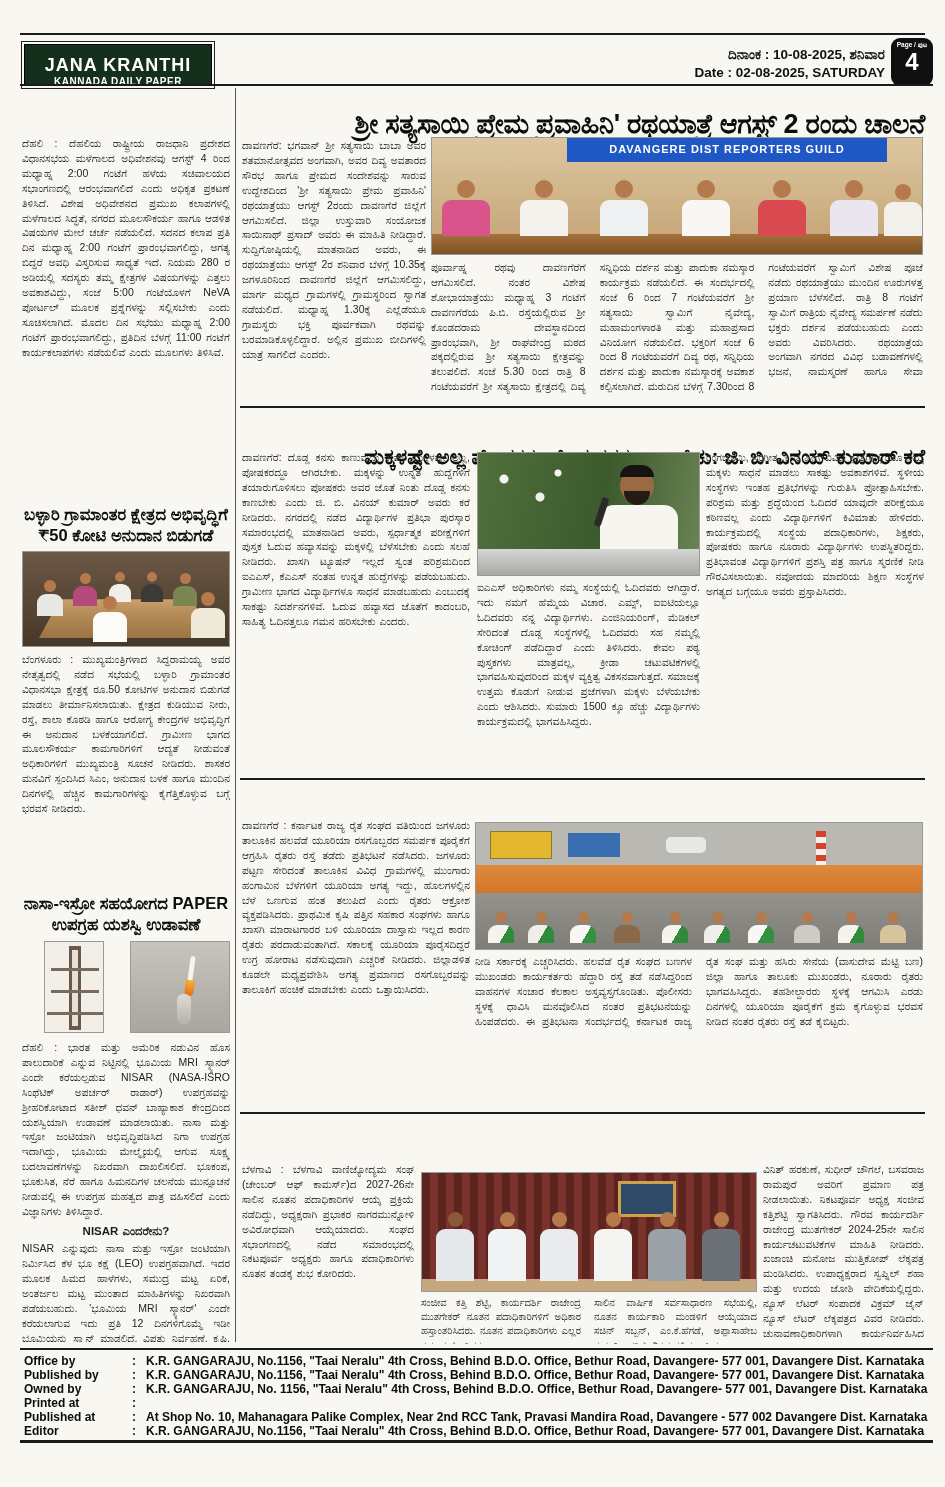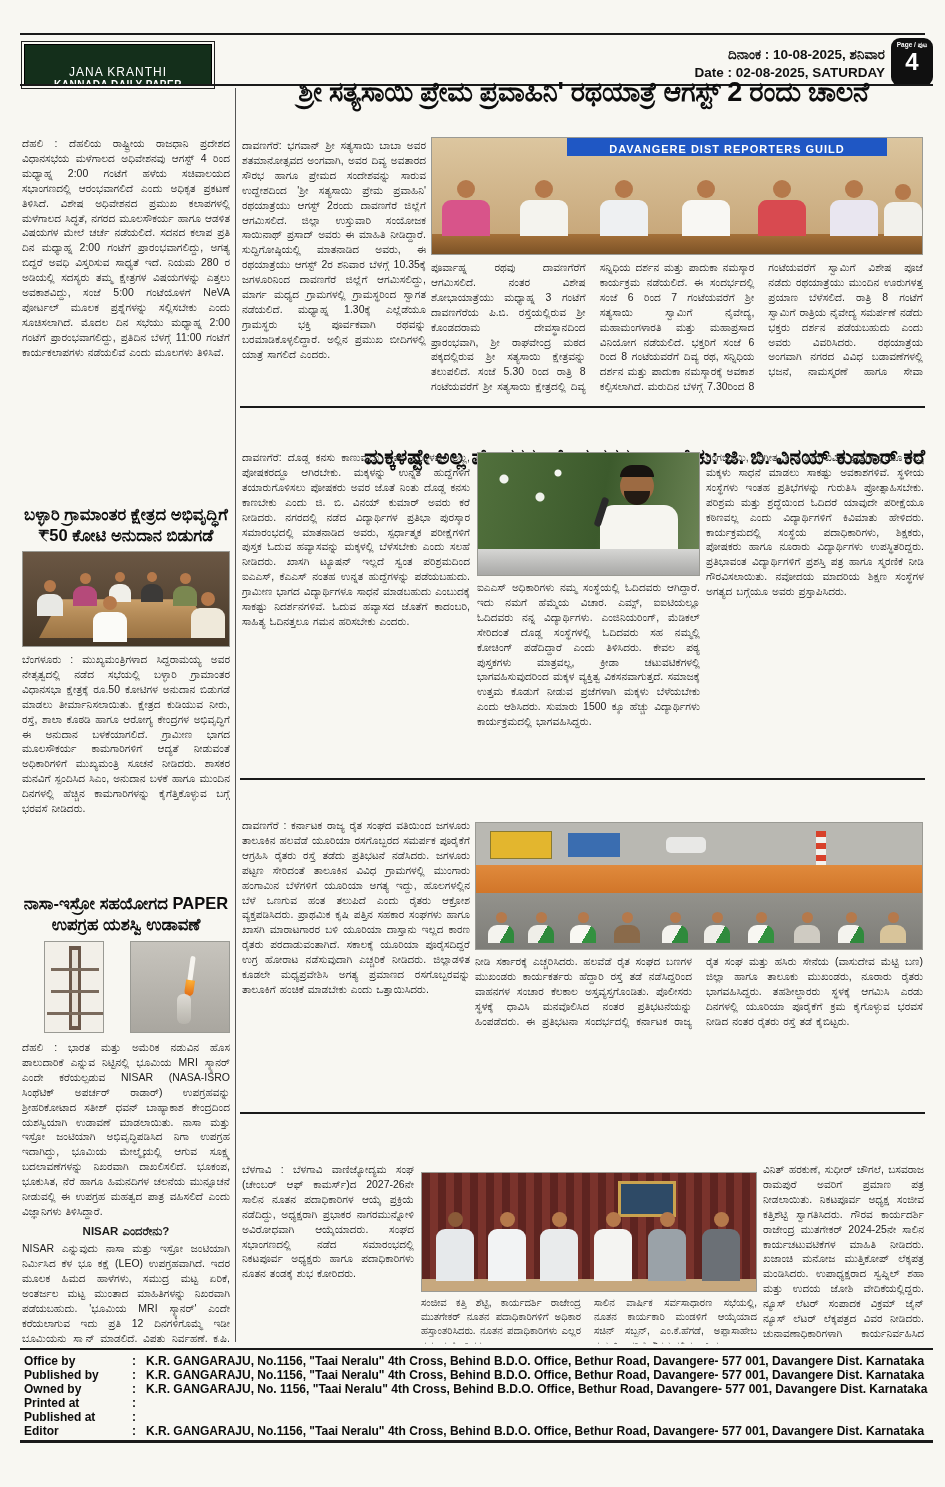--- a/index.html
+++ b/index.html
@@ -35,21 +35,21 @@
   .cols2{column-count:2;column-gap:14px;}
 </style>
 </head>
 <body>
 
 <div class="sheet">
 
   <div class="rule" style="left:20px;top:33px;width:905px;height:2px;"></div>
 
   <div class="brandbox" style="left:24px;top:44px;width:186px;height:40px;">
-    <div style="font-size:12px;font-weight:normal;letter-spacing:1px;margin-top:20px;">JANA KRANTHI</div>
+    <div style="font-size:18px;font-weight:bold;letter-spacing:1px;margin-top:10px;">JANA KRANTHI</div>
     <div style="font-size:10px;font-weight:bold;letter-spacing:0.5px;">KANNADA DAILY PAPER</div>
   </div>
 
 
   <div class="abs dateline" style="left:620px;top:46px;width:265px;">ದಿನಾಂಕ : 10-08-2025, ಶನಿವಾರ</div>
   <div class="abs dateline" style="left:620px;top:64px;width:265px;">Date : 02-08-2025, SATURDAY</div>
 
   <div class="pagebox" style="left:891px;top:38px;width:42px;height:48px;">
     <div style="font-size:6.5px;font-weight:bold;margin-top:3px;">Page / ಪುಟ</div>
     <div style="font-size:24px;font-weight:bold;line-height:26px;">4</div>
@@ -107,26 +107,26 @@
     <div class="abs" style="left:58px;top:14px;width:5px;height:26px;background:#f6f4ef;transform:rotate(8deg);border-radius:3px;"></div>
     <div class="abs" style="left:54px;top:38px;width:9px;height:16px;background:radial-gradient(circle at 50% 0,#ffb437,#e06a14);transform:rotate(8deg);border-radius:0 0 5px 5px;"></div>
     <div class="abs" style="left:46px;top:52px;width:14px;height:30px;background:linear-gradient(#e8e6df,#b9b6ae);opacity:.8;border-radius:6px;"></div>
   </div>
   <div class="abs kn body-txt" style="left:22px;top:1040px;width:208px;height:302px;">
     <span>ದೆಹಲಿ : ಭಾರತ ಮತ್ತು ಅಮೆರಿಕ ನಡುವಿನ ಹೊಸ ಪಾಲುದಾರಿಕೆ ಎನ್ನುವ ನಿಟ್ಟಿನಲ್ಲಿ ಭೂಮಿಯ MRI ಸ್ಕ್ಯಾನರ್ ಎಂದೇ ಕರೆಯಲ್ಪಡುವ NISAR (NASA-ISRO ಸಿಂಥೆಟಿಕ್ ಅಪರ್ಚರ್ ರಾಡಾರ್) ಉಪಗ್ರಹವನ್ನು ಶ್ರೀಹರಿಕೋಟಾದ ಸತೀಶ್ ಧವನ್ ಬಾಹ್ಯಾಕಾಶ ಕೇಂದ್ರದಿಂದ ಯಶಸ್ವಿಯಾಗಿ ಉಡಾವಣೆ ಮಾಡಲಾಯಿತು. ನಾಸಾ ಮತ್ತು ಇಸ್ರೋ ಜಂಟಿಯಾಗಿ ಅಭಿವೃದ್ಧಿಪಡಿಸಿದ ನಿಗಾ ಉಪಗ್ರಹ ಇದಾಗಿದ್ದು, ಭೂಮಿಯ ಮೇಲ್ಮೈಯಲ್ಲಿ ಆಗುವ ಸೂಕ್ಷ್ಮ ಬದಲಾವಣೆಗಳನ್ನು ನಿಖರವಾಗಿ ದಾಖಲಿಸಲಿದೆ. ಭೂಕಂಪ, ಭೂಕುಸಿತ, ನೆರೆ ಹಾಗೂ ಹಿಮನದಿಗಳ ಚಲನೆಯ ಮುನ್ಸೂಚನೆ ನೀಡುವಲ್ಲಿ ಈ ಉಪಗ್ರಹ ಮಹತ್ವದ ಪಾತ್ರ ವಹಿಸಲಿದೆ ಎಂದು ವಿಜ್ಞಾನಿಗಳು ತಿಳಿಸಿದ್ದಾರೆ.</span>
     <div class="subhead">NISAR ಎಂದರೇನು?</div>
     <span>NISAR ಎನ್ನುವುದು ನಾಸಾ ಮತ್ತು ಇಸ್ರೋ ಜಂಟಿಯಾಗಿ ನಿರ್ಮಿಸಿದ ಕೆಳ ಭೂ ಕಕ್ಷೆ (LEO) ಉಪಗ್ರಹವಾಗಿದೆ. ಇದರ ಮೂಲಕ ಹಿಮದ ಹಾಳೆಗಳು, ಸಮುದ್ರ ಮಟ್ಟ ಏರಿಕೆ, ಅಂತರ್ಜಲ ಮಟ್ಟ ಮುಂತಾದ ಮಾಹಿತಿಗಳನ್ನು ನಿಖರವಾಗಿ ಪಡೆಯಬಹುದು. 'ಭೂಮಿಯ MRI ಸ್ಕ್ಯಾನರ್' ಎಂದೇ ಕರೆಯಲಾಗುವ ಇದು ಪ್ರತಿ 12 ದಿನಗಳಿಗೊಮ್ಮೆ ಇಡೀ ಭೂಮಿಯನ್ನು ಸ್ಕ್ಯಾನ್ ಮಾಡಲಿದೆ. ವಿಪತ್ತು ನಿರ್ವಹಣೆ, ಕೃಷಿ, ಅರಣ್ಯ ಮತ್ತು ಹವಾಮಾನ ಅಧ್ಯಯನಕ್ಕೆ ಈ ದತ್ತಾಂಶ ನೆರವಾಗಲಿದೆ ಎಂದು ಇಸ್ರೋ ತಿಳಿಸಿದೆ.</span>
   </div>
 
-  <div class="abs headline hl-xl" style="left:242px;top:76px;width:683px;">ಶ್ರೀ ಸತ್ಯಸಾಯಿ ಪ್ರೇಮ ಪ್ರವಾಹಿನಿ' ರಥಯಾತ್ರೆ ಆಗಸ್ಟ್ 2 ರಂದು ಚಾಲನೆ</div>
+  <div class="abs headline hl-xl" style="left:242px;top:108px;width:683px;text-align:right;">ಶ್ರೀ ಸತ್ಯಸಾಯಿ ಪ್ರೇಮ ಪ್ರವಾಹಿನಿ' ರಥಯಾತ್ರೆ ಆಗಸ್ಟ್ 2 ರಂದು ಚಾಲನೆ</div>
 
   <div class="abs kn body-txt" style="left:242px;top:138px;width:184px;height:264px;">ದಾವಣಗೆರೆ: ಭಗವಾನ್ ಶ್ರೀ ಸತ್ಯಸಾಯಿ ಬಾಬಾ ಅವರ ಶತಮಾನೋತ್ಸವದ ಅಂಗವಾಗಿ, ಅವರ ದಿವ್ಯ ಅವತಾರದ ಸೌರಭ ಹಾಗೂ ಪ್ರೇಮದ ಸಂದೇಶವನ್ನು ಸಾರುವ ಉದ್ದೇಶದಿಂದ 'ಶ್ರೀ ಸತ್ಯಸಾಯಿ ಪ್ರೇಮ ಪ್ರವಾಹಿನಿ' ರಥಯಾತ್ರೆಯು ಆಗಸ್ಟ್ 2ರಂದು ದಾವಣಗೆರೆ ಜಿಲ್ಲೆಗೆ ಆಗಮಿಸಲಿದೆ. ಜಿಲ್ಲಾ ಉಸ್ತುವಾರಿ ಸಂಯೋಜಕ ಸಾಯಿನಾಥ್ ಪ್ರಸಾದ್ ಅವರು ಈ ಮಾಹಿತಿ ನೀಡಿದ್ದಾರೆ. ಸುದ್ದಿಗೋಷ್ಠಿಯಲ್ಲಿ ಮಾತನಾಡಿದ ಅವರು, ಈ ರಥಯಾತ್ರೆಯು ಆಗಸ್ಟ್ 2ರ ಶನಿವಾರ ಬೆಳಗ್ಗೆ 10.35ಕ್ಕೆ ಜಗಳೂರಿನಿಂದ ದಾವಣಗೆರೆ ಜಿಲ್ಲೆಗೆ ಆಗಮಿಸಲಿದ್ದು, ಮಾರ್ಗ ಮಧ್ಯದ ಗ್ರಾಮಗಳಲ್ಲಿ ಗ್ರಾಮಸ್ಥರಿಂದ ಸ್ವಾಗತ ನಡೆಯಲಿದೆ. ಮಧ್ಯಾಹ್ನ 1.30ಕ್ಕೆ ಎಲ್ಲೆಡೆಯೂ ಗ್ರಾಮಸ್ಥರು ಭಕ್ತಿ ಪೂರ್ವಕವಾಗಿ ರಥವನ್ನು ಬರಮಾಡಿಕೊಳ್ಳಲಿದ್ದಾರೆ. ಅಲ್ಲಿನ ಪ್ರಮುಖ ಬೀದಿಗಳಲ್ಲಿ ಯಾತ್ರೆ ಸಾಗಲಿದೆ ಎಂದರು.</div>
 
   <div class="photo" style="left:431px;top:137px;width:492px;height:118px;background:linear-gradient(#dcc69f,#c4a274);">
-    <div class="banner" style="left:135px;top:0;width:320px;height:18px;">DAVANGERE DIST REPORTERS GUILD</div>
+    <div class="banner" style="left:135px;top:0;width:320px;height:24px;">DAVANGERE DIST REPORTERS GUILD</div>
     <div class="abs" style="left:0;bottom:0;width:100%;height:20px;background:linear-gradient(#a5713a,#7c5226);"></div>
     <div class="pp" style="left:10px;bottom:18px;">
         <div class="h" style="width:18px;height:18px;"></div>
         <div class="t" style="width:48px;height:36px;background:#d8548a;"></div>
       </div>
     <div class="pp" style="left:88px;bottom:18px;">
         <div class="h" style="width:18px;height:18px;"></div>
         <div class="t" style="width:48px;height:36px;background:#f4f3ee;"></div>
       </div>
     <div class="pp" style="left:168px;bottom:18px;">
@@ -283,20 +283,21 @@
         <span class="col">:</span>
       <span>K.R. GANGARAJU, No. 1156, "Taai Neralu"  4th Cross, Behind B.D.O. Office, Bethur Road, Davangere- 577 001, Davangere Dist. Karnataka</span>
     </div>
     <div class="footer-row">
       <span class="lbl">Printed at</span>
         <span class="col">:</span>
     </div>
     <div class="footer-row">
       <span class="lbl">Published at</span>
         <span class="col">:</span>
+      <span>At Shop No. 10, Mahanagara Palike Complex, Near 2nd RCC Tank, Pravasi Mandira Road, Davangere - 577 002 Davangere Dist. Karnataka</span>
     </div>
     <div class="footer-row">
       <span class="lbl">Editor</span>
         <span class="col">:</span>
       <span>K.R. GANGARAJU, No.1156, "Taai Neralu"  4th Cross, Behind B.D.O. Office, Bethur Road, Davangere- 577 001, Davangere Dist. Karnataka</span>
     </div>
   </div>
 
   <div class="rule" style="left:20px;top:1440px;width:913px;height:3px;"></div>
 

